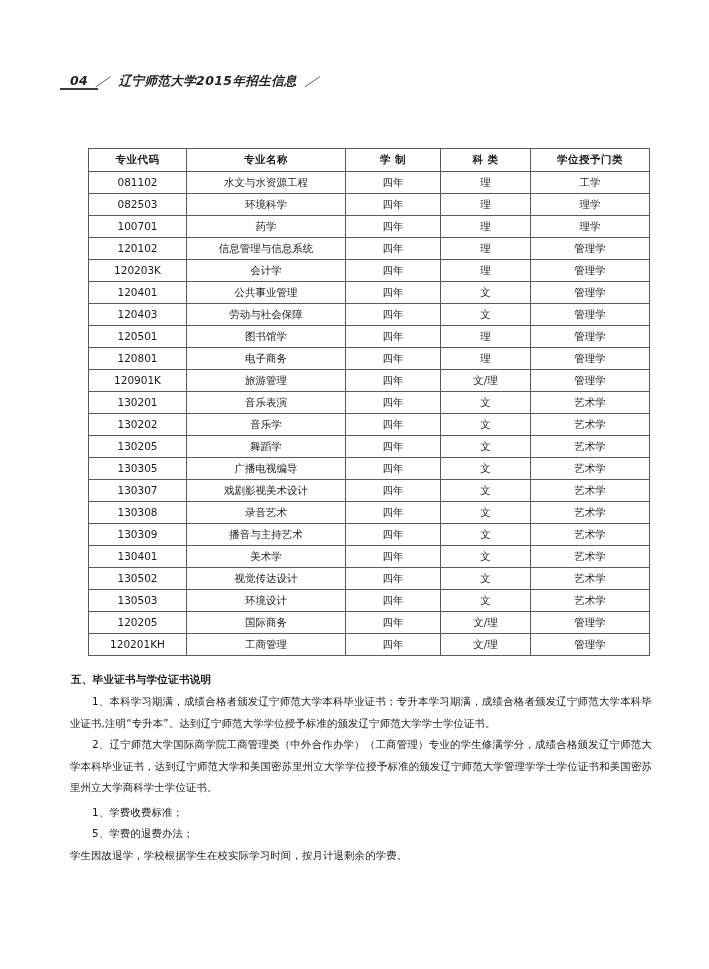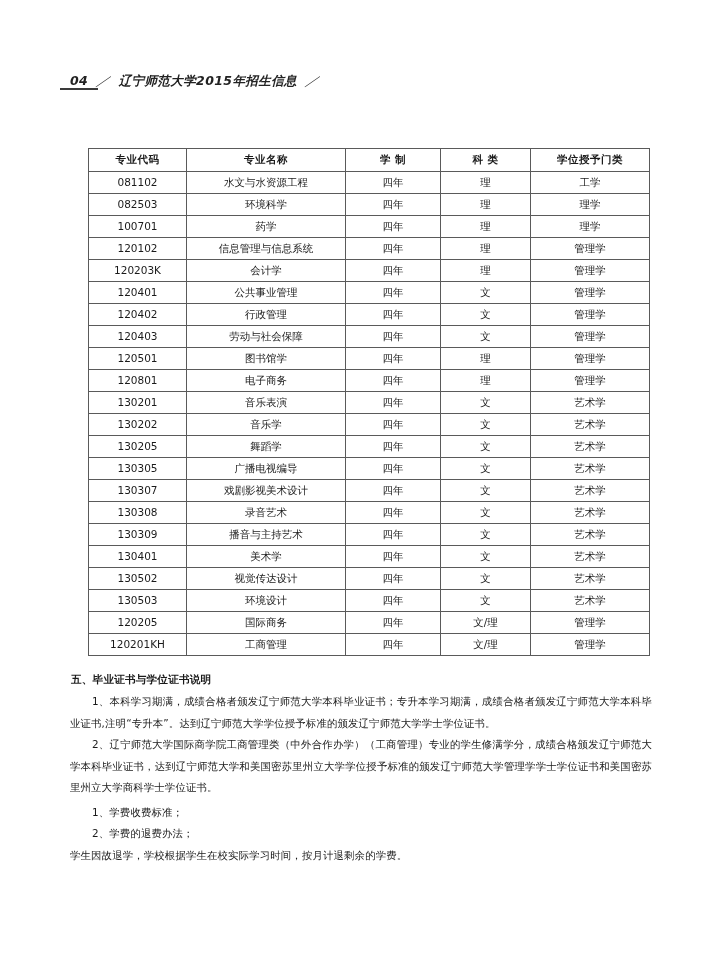--- a/index.html
+++ b/index.html
@@ -199,45 +199,45 @@
           <td>管理学</td>
         </tr>
         <tr>
           <td>120401</td>
           <td>公共事业管理</td>
           <td>四年</td>
           <td>文</td>
           <td>管理学</td>
         </tr>
         <tr>
-          <td>120402</td>
-          <td>行政管理</td>
-          <td>四年</td>
-          <td>文</td>
-          <td>管理学</td>
-        </tr>
-        <tr>
           <td>120403</td>
           <td>劳动与社会保障</td>
           <td>四年</td>
           <td>文</td>
           <td>管理学</td>
         </tr>
         <tr>
           <td>120501</td>
           <td>图书馆学</td>
           <td>四年</td>
           <td>理</td>
           <td>管理学</td>
         </tr>
         <tr>
           <td>120801</td>
           <td>电子商务</td>
           <td>四年</td>
           <td>理</td>
+          <td>管理学</td>
+        </tr>
+        <tr>
+          <td>120901K</td>
+          <td>旅游管理</td>
+          <td>四年</td>
+          <td>文/理</td>
           <td>管理学</td>
         </tr>
         <tr>
           <td>130201</td>
           <td>音乐表演</td>
           <td>四年</td>
           <td>文</td>
           <td>艺术学</td>
         </tr>
         <tr>
@@ -323,16 +323,16 @@
 
 <div class="content">
 
   <div class="sec-title">五、毕业证书与学位证书说明</div>
   <div class="para indent">1、本科学习期满，成绩合格者颁发辽宁师范大学本科毕业证书；专升本学习期满，成绩合格者颁发辽宁师范大学本科毕业证书,注明“专升本”。达到辽宁师范大学学位授予标准的颁发辽宁师范大学学士学位证书。</div>
   <div class="para indent">2、辽宁师范大学国际商学院工商管理类（中外合作办学）（工商管理）专业的学生修满学分，成绩合格颁发辽宁师范大学本科毕业证书，达到辽宁师范大学和美国密苏里州立大学学位授予标准的颁发辽宁师范大学管理学学士学位证书和美国密苏里州立大学商科学士学位证书。</div>
 
   <div class="gap-sm"></div>
 
   <div class="sub-item">1、学费收费标准；</div>
-  <div class="sub-item">2、学费的退费办法；</div>
+  <div class="sub-item">5、学费的退费办法；</div>
   <div class="sub-body">学生因故退学，学校根据学生在校实际学习时间，按月计退剩余的学费。</div>
 
 </div>
 
 </body></html>

